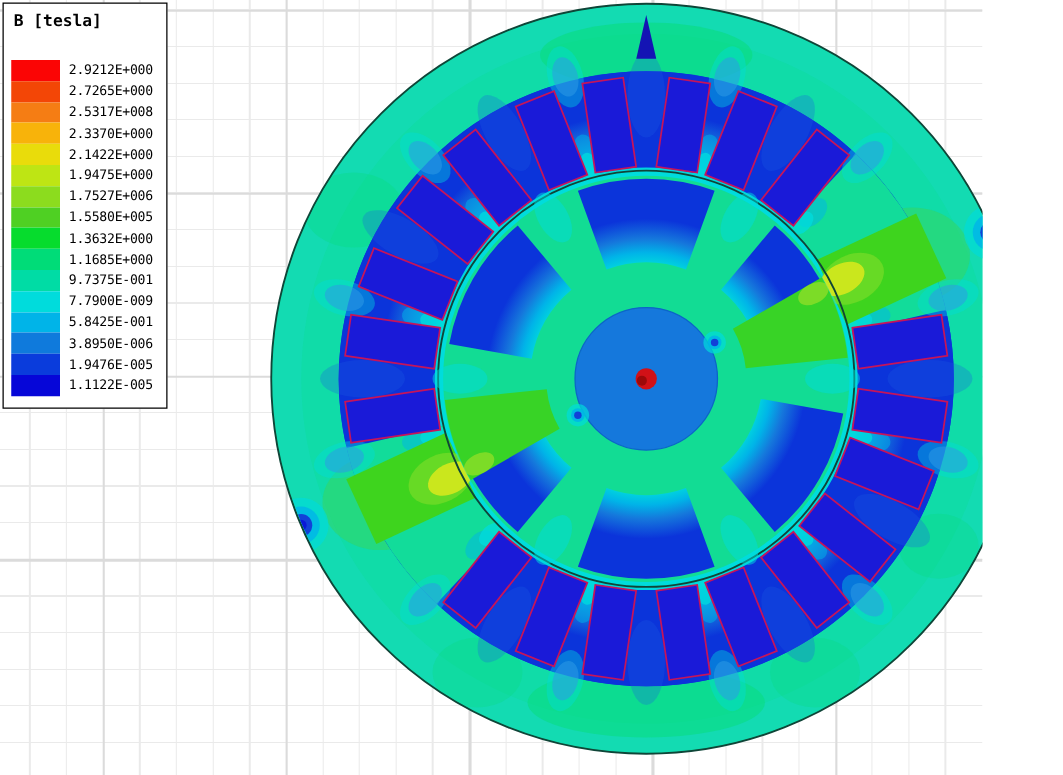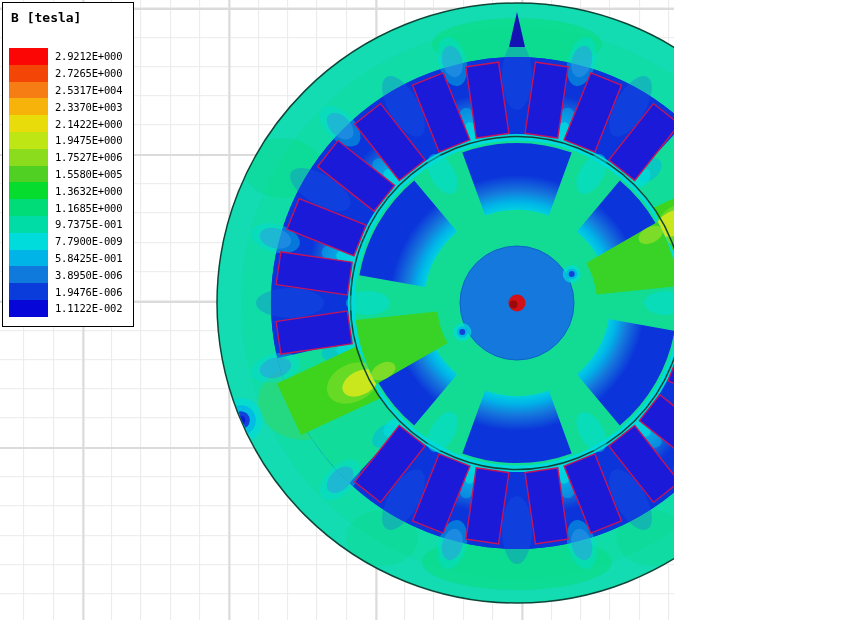--- a/index.html
+++ b/index.html
@@ -1,16 +1,16 @@
 <!DOCTYPE html>
 <html><head>
 <meta charset="utf-8">
 <style>
   html,body{margin:0;padding:0;background:#fff;}
-  #viewport{position:relative;width:674px;height:620px;overflow:hidden;background:#fff;
+  #viewport{position:relative;width:786px;height:620px;overflow:hidden;background:#fff;
             font-family:"DejaVu Sans Mono","Liberation Mono",monospace;}
   .grid{position:absolute;inset:0;z-index:0;background:
     repeating-linear-gradient(to right,transparent 0 144.5px,#DBDBDB 144.5px 146.5px),
     repeating-linear-gradient(to bottom,transparent 0 144.5px,#DBDBDB 144.5px 146.5px),
     repeating-linear-gradient(to right,transparent 0 28.3px,#EAEAEA 28.3px 29.3px),
     repeating-linear-gradient(to bottom,transparent 0 28.3px,#EAEAEA 28.3px 29.3px);
     background-position:-62.5px 0,0 -137px,-4.9px 0,0 -20.8px;}
   #motor-svg{position:absolute;left:0;top:0;z-index:1;}
   .legend{position:absolute;left:2px;top:2px;width:132px;box-sizing:border-box;background:#fff;
           border:1px solid #000;padding:5px 4px 9px 6px;z-index:3;}
@@ -209,25 +209,25 @@
         <div class="legend-row">
           <span class="sw" style="background: rgb(251, 5, 5);"></span>
           <span class="lab">2.9212E+000</span>
         </div>
         <div class="legend-row">
           <span class="sw" style="background: rgb(243, 70, 6);"></span>
           <span class="lab">2.7265E+000</span>
         </div>
         <div class="legend-row">
           <span class="sw" style="background: rgb(245, 125, 20);"></span>
-          <span class="lab">2.5317E+004</span>
+          <span class="lab">2.5317E+008</span>
         </div>
         <div class="legend-row">
           <span class="sw" style="background: rgb(248, 179, 10);"></span>
-          <span class="lab">2.3370E+003</span>
+          <span class="lab">2.3370E+000</span>
         </div>
         <div class="legend-row">
           <span class="sw" style="background: rgb(233, 220, 11);"></span>
           <span class="lab">2.1422E+000</span>
         </div>
         <div class="legend-row">
           <span class="sw" style="background: rgb(190, 229, 20);"></span>
           <span class="lab">1.9475E+000</span>
         </div>
         <div class="legend-row">
@@ -257,21 +257,21 @@
         <div class="legend-row">
           <span class="sw" style="background: rgb(0, 180, 232);"></span>
           <span class="lab">5.8425E-001</span>
         </div>
         <div class="legend-row">
           <span class="sw" style="background: rgb(15, 122, 220);"></span>
           <span class="lab">3.8950E-006</span>
         </div>
         <div class="legend-row">
           <span class="sw" style="background: rgb(10, 60, 220);"></span>
-          <span class="lab">1.9476E-006</span>
+          <span class="lab">1.9476E-005</span>
         </div>
         <div class="legend-row">
           <span class="sw" style="background: rgb(6, 6, 216);"></span>
-          <span class="lab">1.1122E-002</span>
+          <span class="lab">1.1122E-005</span>
         </div>
       </div>
   </div>
 </div>
 
 </body></html>

